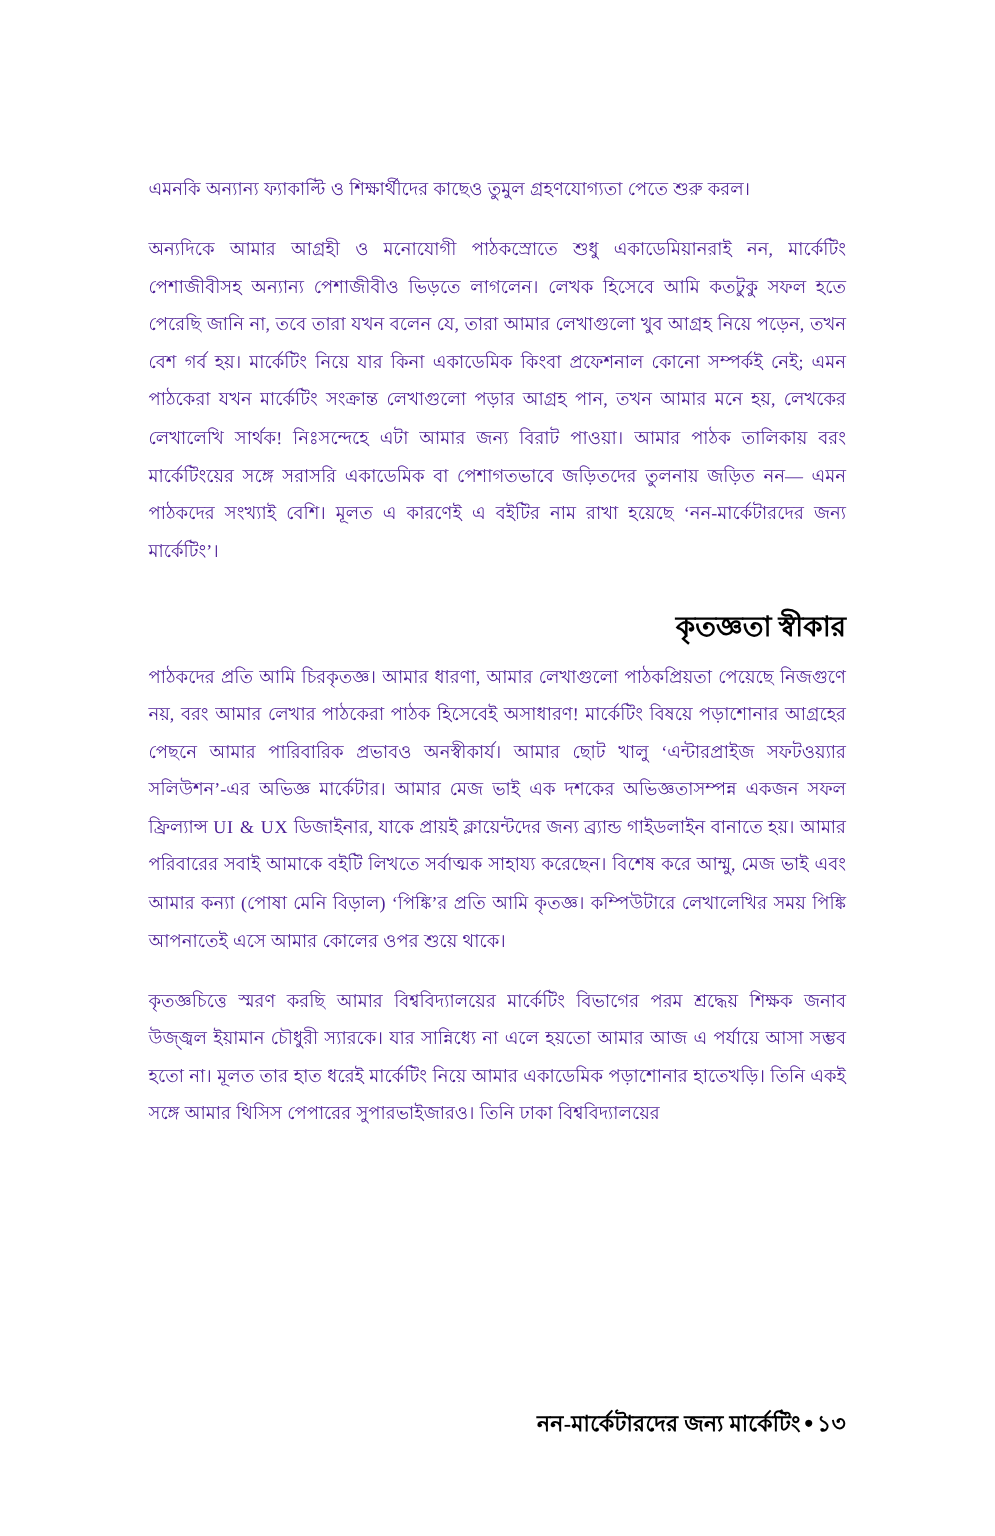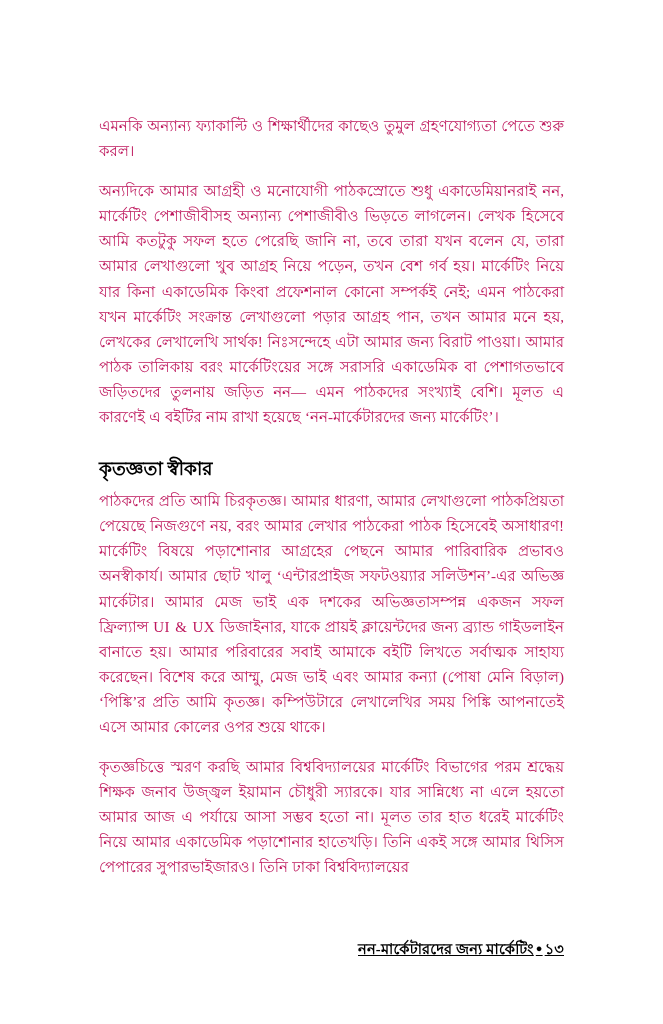--- a/index.html
+++ b/index.html
@@ -21,23 +21,23 @@
 
   .content {
     position: absolute;
     left: 99px;
     top: 114px;
     width: 465px;
   }
 
   .para {
     font-family: "Liberation Serif", "DejaVu Serif", serif;
-    font-size: 15px;
+    font-size: 12px;
     line-height: 25.1px;
-    color: #be185d;
+    color: #4c1d95;
     text-align: justify;
     text-justify: inter-word;
     margin: 0 0 15px 0;
     word-spacing: 0.5px;
     -webkit-font-smoothing: none;
   }
 
   .para:last-child {
     margin-bottom: 16px;
   }
@@ -48,36 +48,35 @@
     margin-top: 41px;
   }
 
   .section-heading {
     font-family: "Liberation Serif", "DejaVu Serif", serif;
     font-size: 18.5px;
     line-height: 26px;
     font-weight: bold;
     color: #000000;
     margin: 26px 0 7px 0;
-    text-align: left;
+    text-align: right;
   }
 
   .footer {
     position: absolute;
     left: 99px;
     top: 938px;
     width: 465px;
     text-align: right;
     font-family: "Liberation Serif", "DejaVu Serif", serif;
     font-size: 14.6px;
     font-weight: bold;
     color: #000000;
     letter-spacing: 0.2px;
     white-space: nowrap;
-    text-decoration: underline;
   }
 
   .footer .dot {
     font-size: 11px;
     vertical-align: 2px;
     padding: 0 2px;
   }
 </style>
 </head>
 <body>

